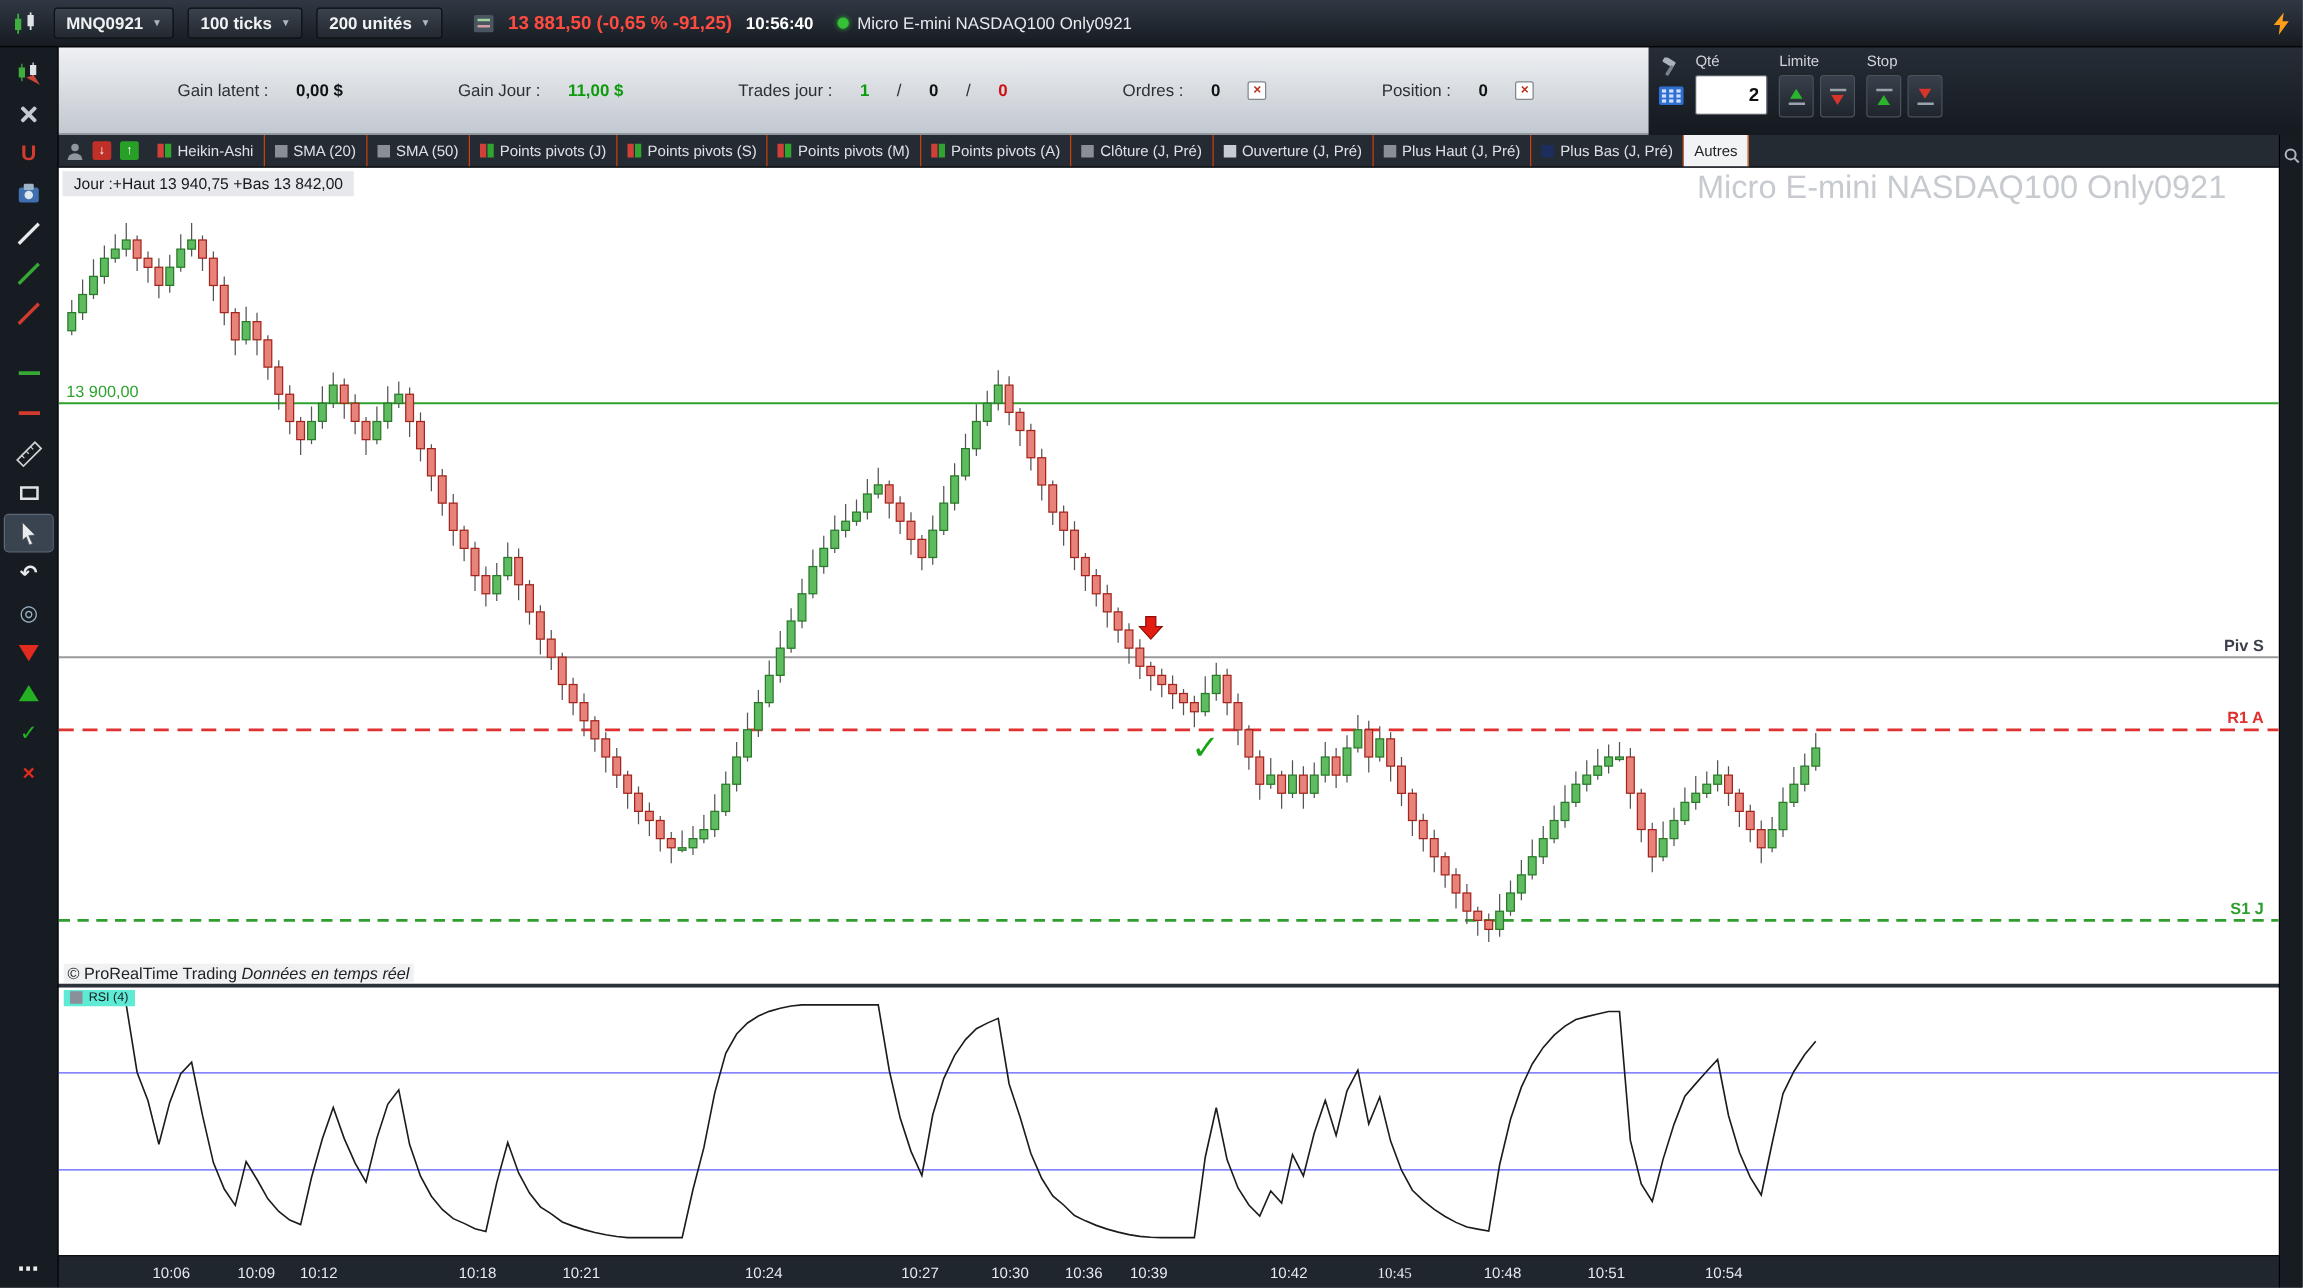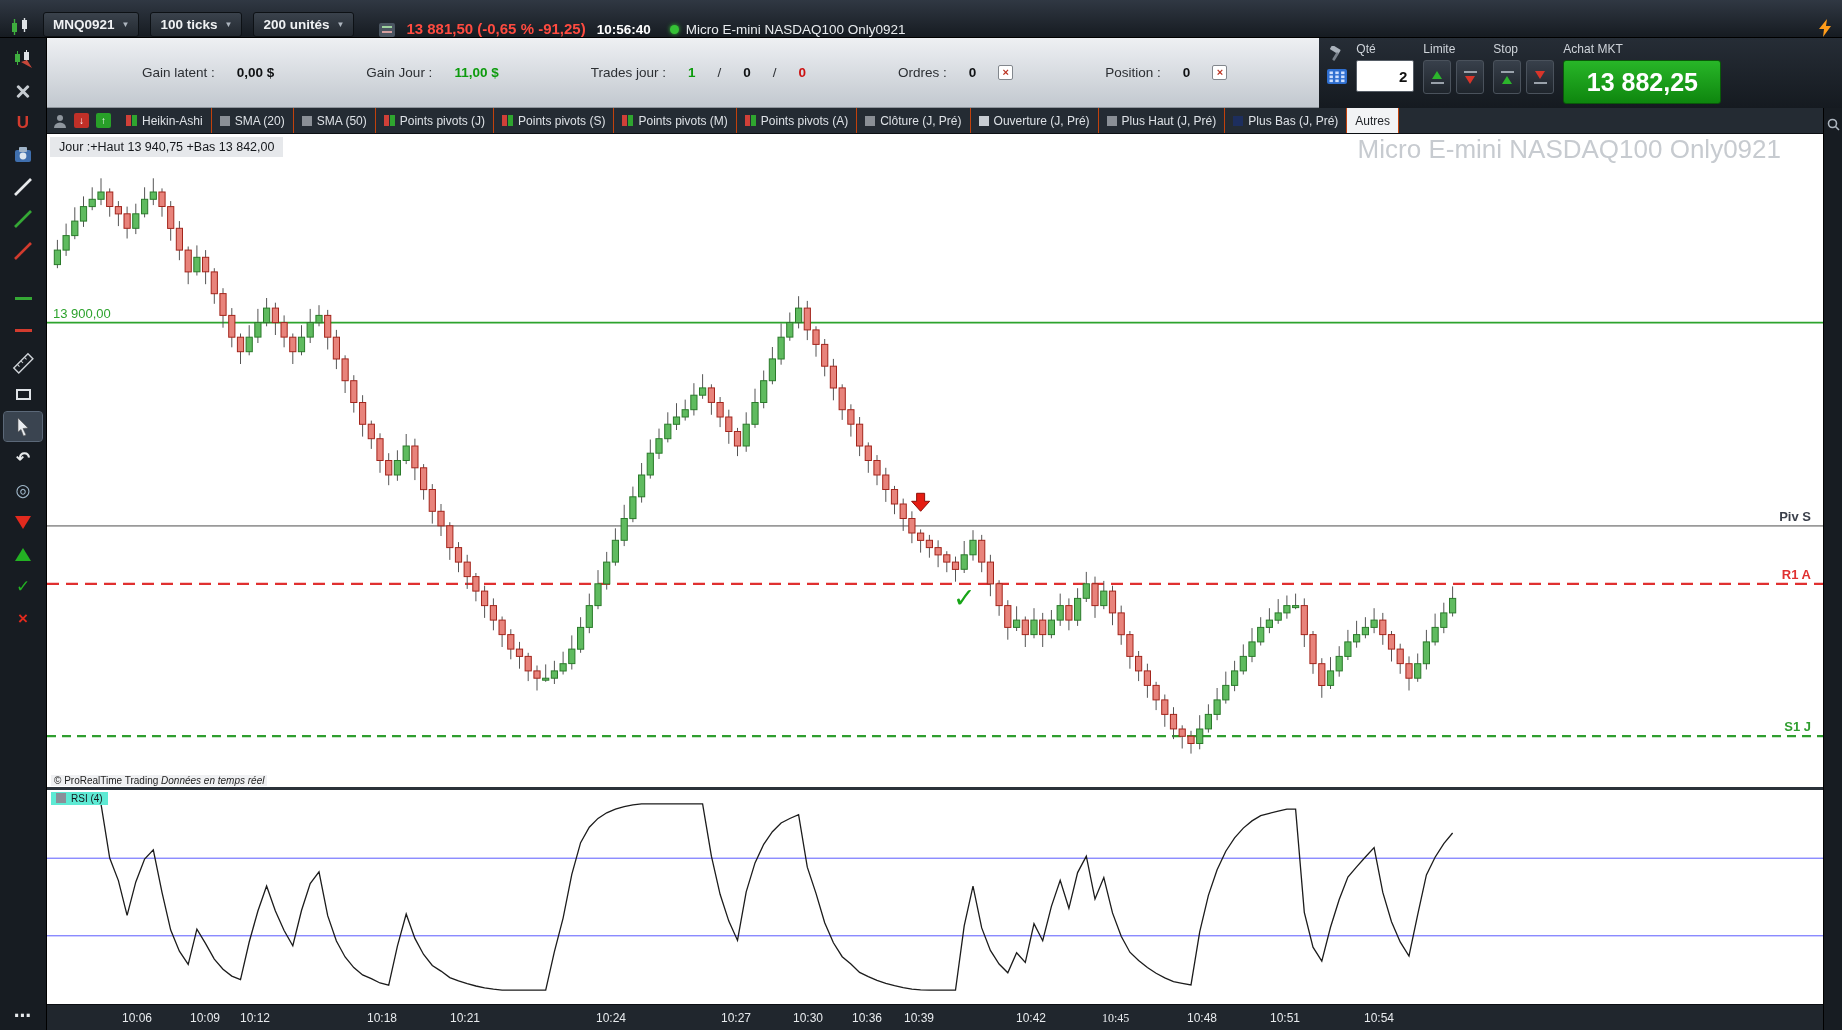--- a/index.html
+++ b/index.html
@@ -1,19 +1,19 @@
 <!DOCTYPE html>
 <html><head>
 <meta charset="utf-8">
 <style>
 *{margin:0;padding:0;box-sizing:border-box}
 html,body{width:1842px;height:1030px;overflow:hidden;background:#10151a;font-family:"Liberation Sans","DejaVu Sans",sans-serif}
 .app{width:100%;height:100%;display:flex;flex-direction:column}
 
-.topbar{flex:0 0 38px;background:linear-gradient(#303843,#161b21);display:flex;align-items:flex-end;gap:11px;padding:0 10px;border-bottom:1px solid #000}
+.topbar{flex:0 0 38px;background:linear-gradient(#303843,#161b21);display:flex;align-items:center;gap:11px;padding:0 10px;border-bottom:1px solid #000}
 .tb-btn{display:flex;align-items:center;gap:7px;background:linear-gradient(#3a424c,#232930);border:1px solid #0d1115;border-radius:3px;color:#f0f2f4;font-size:13.5px;font-weight:bold;padding:4px 9px;cursor:pointer;font-family:inherit}
 .caret{font-size:8px;color:#aeb6bf}
 .quote{color:#ff4b40;font-weight:bold;font-size:15px}
 .clock{color:#fff;font-weight:bold;font-size:13.5px}
 .feed{display:flex;align-items:center;gap:7px;color:#e8ebee;font-size:13.5px}
 .dot{width:9px;height:9px;border-radius:50%;background:#35c135;box-shadow:0 0 4px #35c135}
 .spacer{flex:1}
 
 .row2{flex:1;display:flex;min-height:0}
 .toolcol{width:47px;background:#171c22;display:flex;flex-direction:column;align-items:center;padding:6px 0 4px;border-right:1px solid #000}
@@ -58,21 +58,21 @@
 .chip{display:flex;align-items:center;gap:5px;padding:0 8px;height:100%;border-right:1px solid #c2410c;color:#dde1e6;font-size:12px;cursor:pointer;white-space:nowrap}
 .chip-light{background:#f2f3f5;color:#1c1f24}
 .ci{display:flex;gap:1px}
 .ci-r{width:5px;height:11px;background:#d04038}
 .ci-g{width:5px;height:11px;background:#2fa52f}
 .sq{width:10px;height:10px;display:inline-block}
 
 .chartwrap{flex:0 0 653px;background:#fff;position:relative}
 .watermark{position:absolute;top:0;right:42px;font-size:26px;color:#c7cbd0;z-index:1;pointer-events:none}
 .dayinfo{position:absolute;top:3px;left:3px;background:#e6e8eb;padding:3px 9px;font-size:12.5px;color:#15181c;z-index:2;white-space:nowrap}
-.copyright{position:absolute;left:4px;bottom:1px;font-size:10px;color:#222;background:rgba(238,240,242,.9);padding:0 3px;z-index:2}
+.copyright{position:absolute;left:4px;bottom:1px;font-size:13px;color:#222;background:rgba(238,240,242,.9);padding:0 3px;z-index:2}
 .divider{flex:0 0 3px;background:#2b323a;cursor:row-resize}
 .rsiwrap{flex:0 0 214px;background:#fff;position:relative}
 .rsilabel{position:absolute;top:2px;left:4px;display:flex;gap:5px;font-size:10px;color:#15181c;background:#5eead4;padding:1px 5px;z-index:2}
 .rsilabel .sq{background:#8a9099}
 .timeaxis{flex:0 0 26px;background:#20262d;position:relative;border-top:1px solid #0c0f13}
 .tl{position:absolute;top:6px;font-size:12px;color:#e8ebee}
 .rightstrip{width:19px;background:#171c22;display:flex;flex-direction:column;align-items:center;padding-top:10px;gap:12px;border-left:1px solid #000}
 svg{display:block}
 </style>
 </head>
@@ -291,24 +291,20 @@
             <div class="minirow">
               <button class="minibtn">
                   <span class="dash"></span>
                   <span class="tri g-up"></span>
                 </button>
               <button class="minibtn">
                   <span class="tri r-down"></span>
                   <span class="dash"></span>
                 </button>
             </div>
-          </div>
-          <div class="opcol">
-            <div class="ophead">Achat MKT</div>
-            <button class="bigbtn buy">13 882,25</button>
           </div>
         </div>
       </div>
 
       <div class="bodyrow">
         <div class="chartcol">
 
           <div class="indbar">
             <span>
               <svg width="14" height="14">

